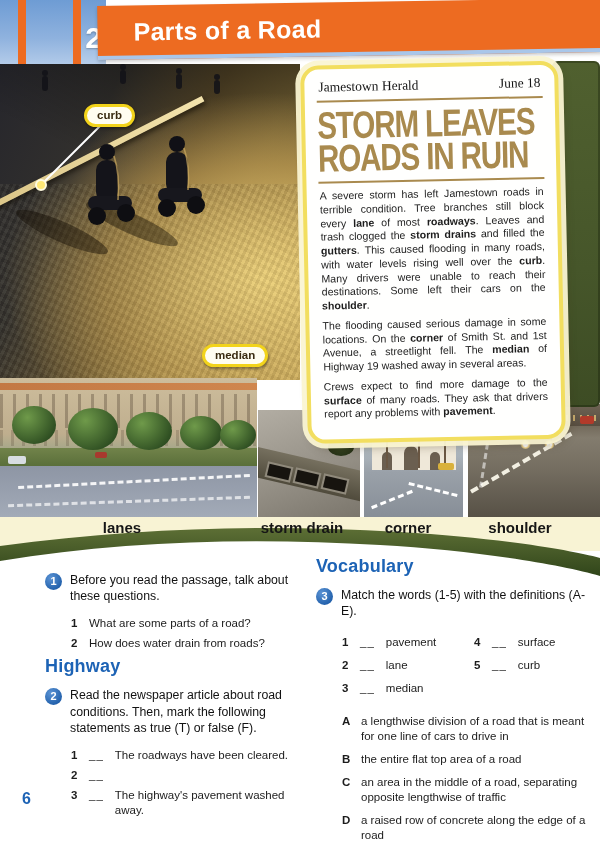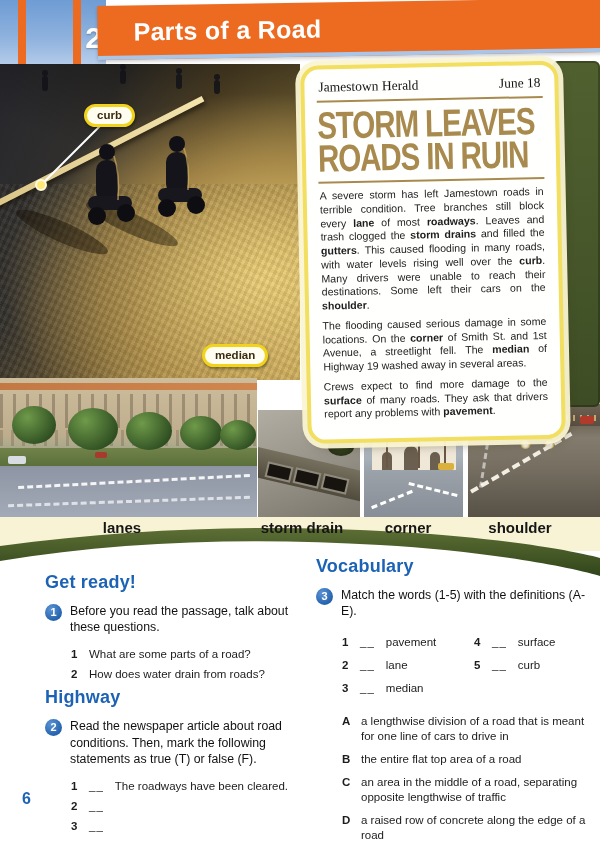--- a/index.html
+++ b/index.html
@@ -291,21 +291,20 @@
   </defs>
   <path d="M0,36 C120,16 250,12 380,20 C470,25 560,38 600,50 L600,64 L0,64 Z" fill="#ffffff"></path>
   <path d="M0,22 C140,4 260,0 400,8 C500,14 570,26 600,34 L600,52 C560,40 470,26 380,21 C250,13 120,17 0,37 Z" fill="url(#wg)"></path>
 </svg>
 <div class="abs strip-label" style="left:82px;top:519px;width:80px">lanes</div>
 <div class="abs strip-label" style="left:252px;top:519px;width:100px">storm drain</div>
 <div class="abs strip-label" style="left:368px;top:519px;width:80px">corner</div>
 <div class="abs strip-label" style="left:480px;top:519px;width:80px">shoulder</div>
 
 <div class="abs col-left">
-  <h2 class="sec">Get ready!</h2>
   <div class="task">
     <div class="badge">1</div>
     <div class="task-text">Before you read the passage, talk about these questions.</div>
   </div>
   <div class="ilist">
     <div class="irow">
       <span class="n">1</span>
       <span>What are some parts of a road?</span>
     </div>
     <div class="irow">
@@ -325,20 +324,21 @@
       <span class="blank">__</span>
       <span>The roadways have been cleared.</span>
     </div>
     <div class="irow">
       <span class="n">2</span>
       <span class="blank">__</span>
     </div>
     <div class="irow">
       <span class="n">3</span>
       <span class="blank">__</span>
+      <span>The highway's pavement washed away.</span>
     </div>
   </div>
 </div>
 
 <div class="abs col-right">
   <h2 class="sec">Vocabulary</h2>
   <div class="task">
     <div class="badge">3</div>
     <div class="task-text">Match the words (1-5) with the definitions (A-E).</div>
   </div>

